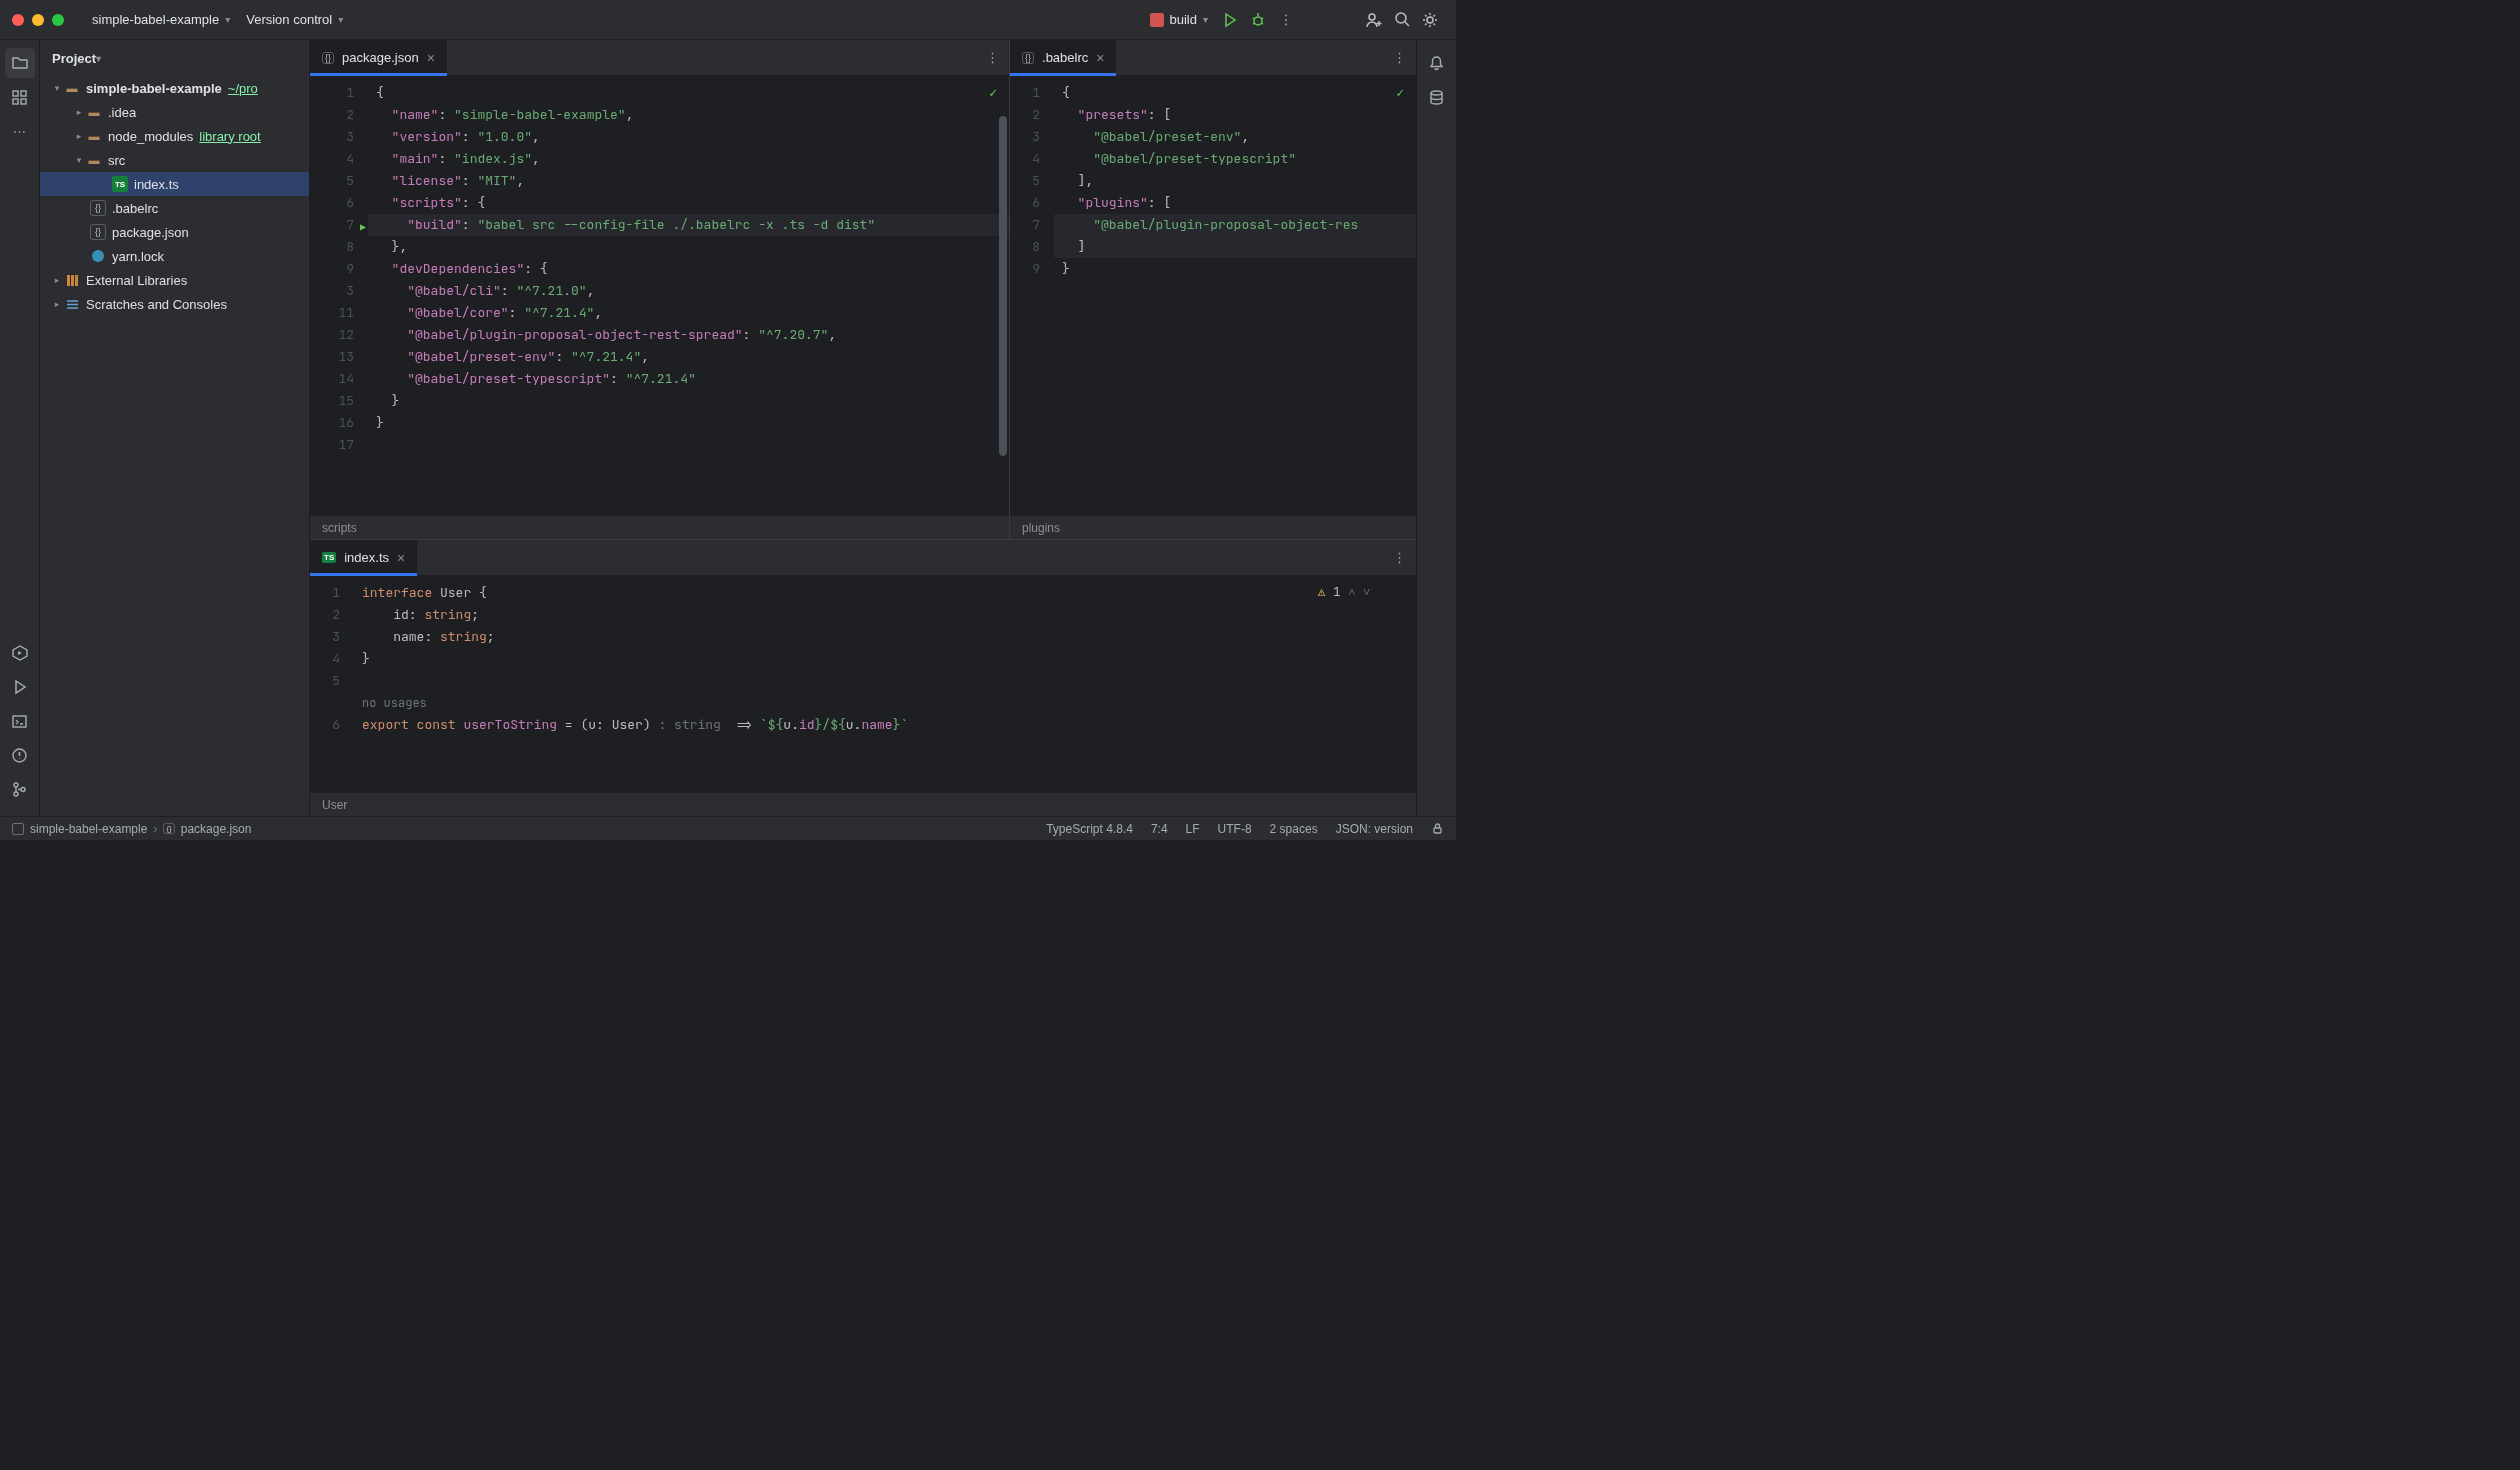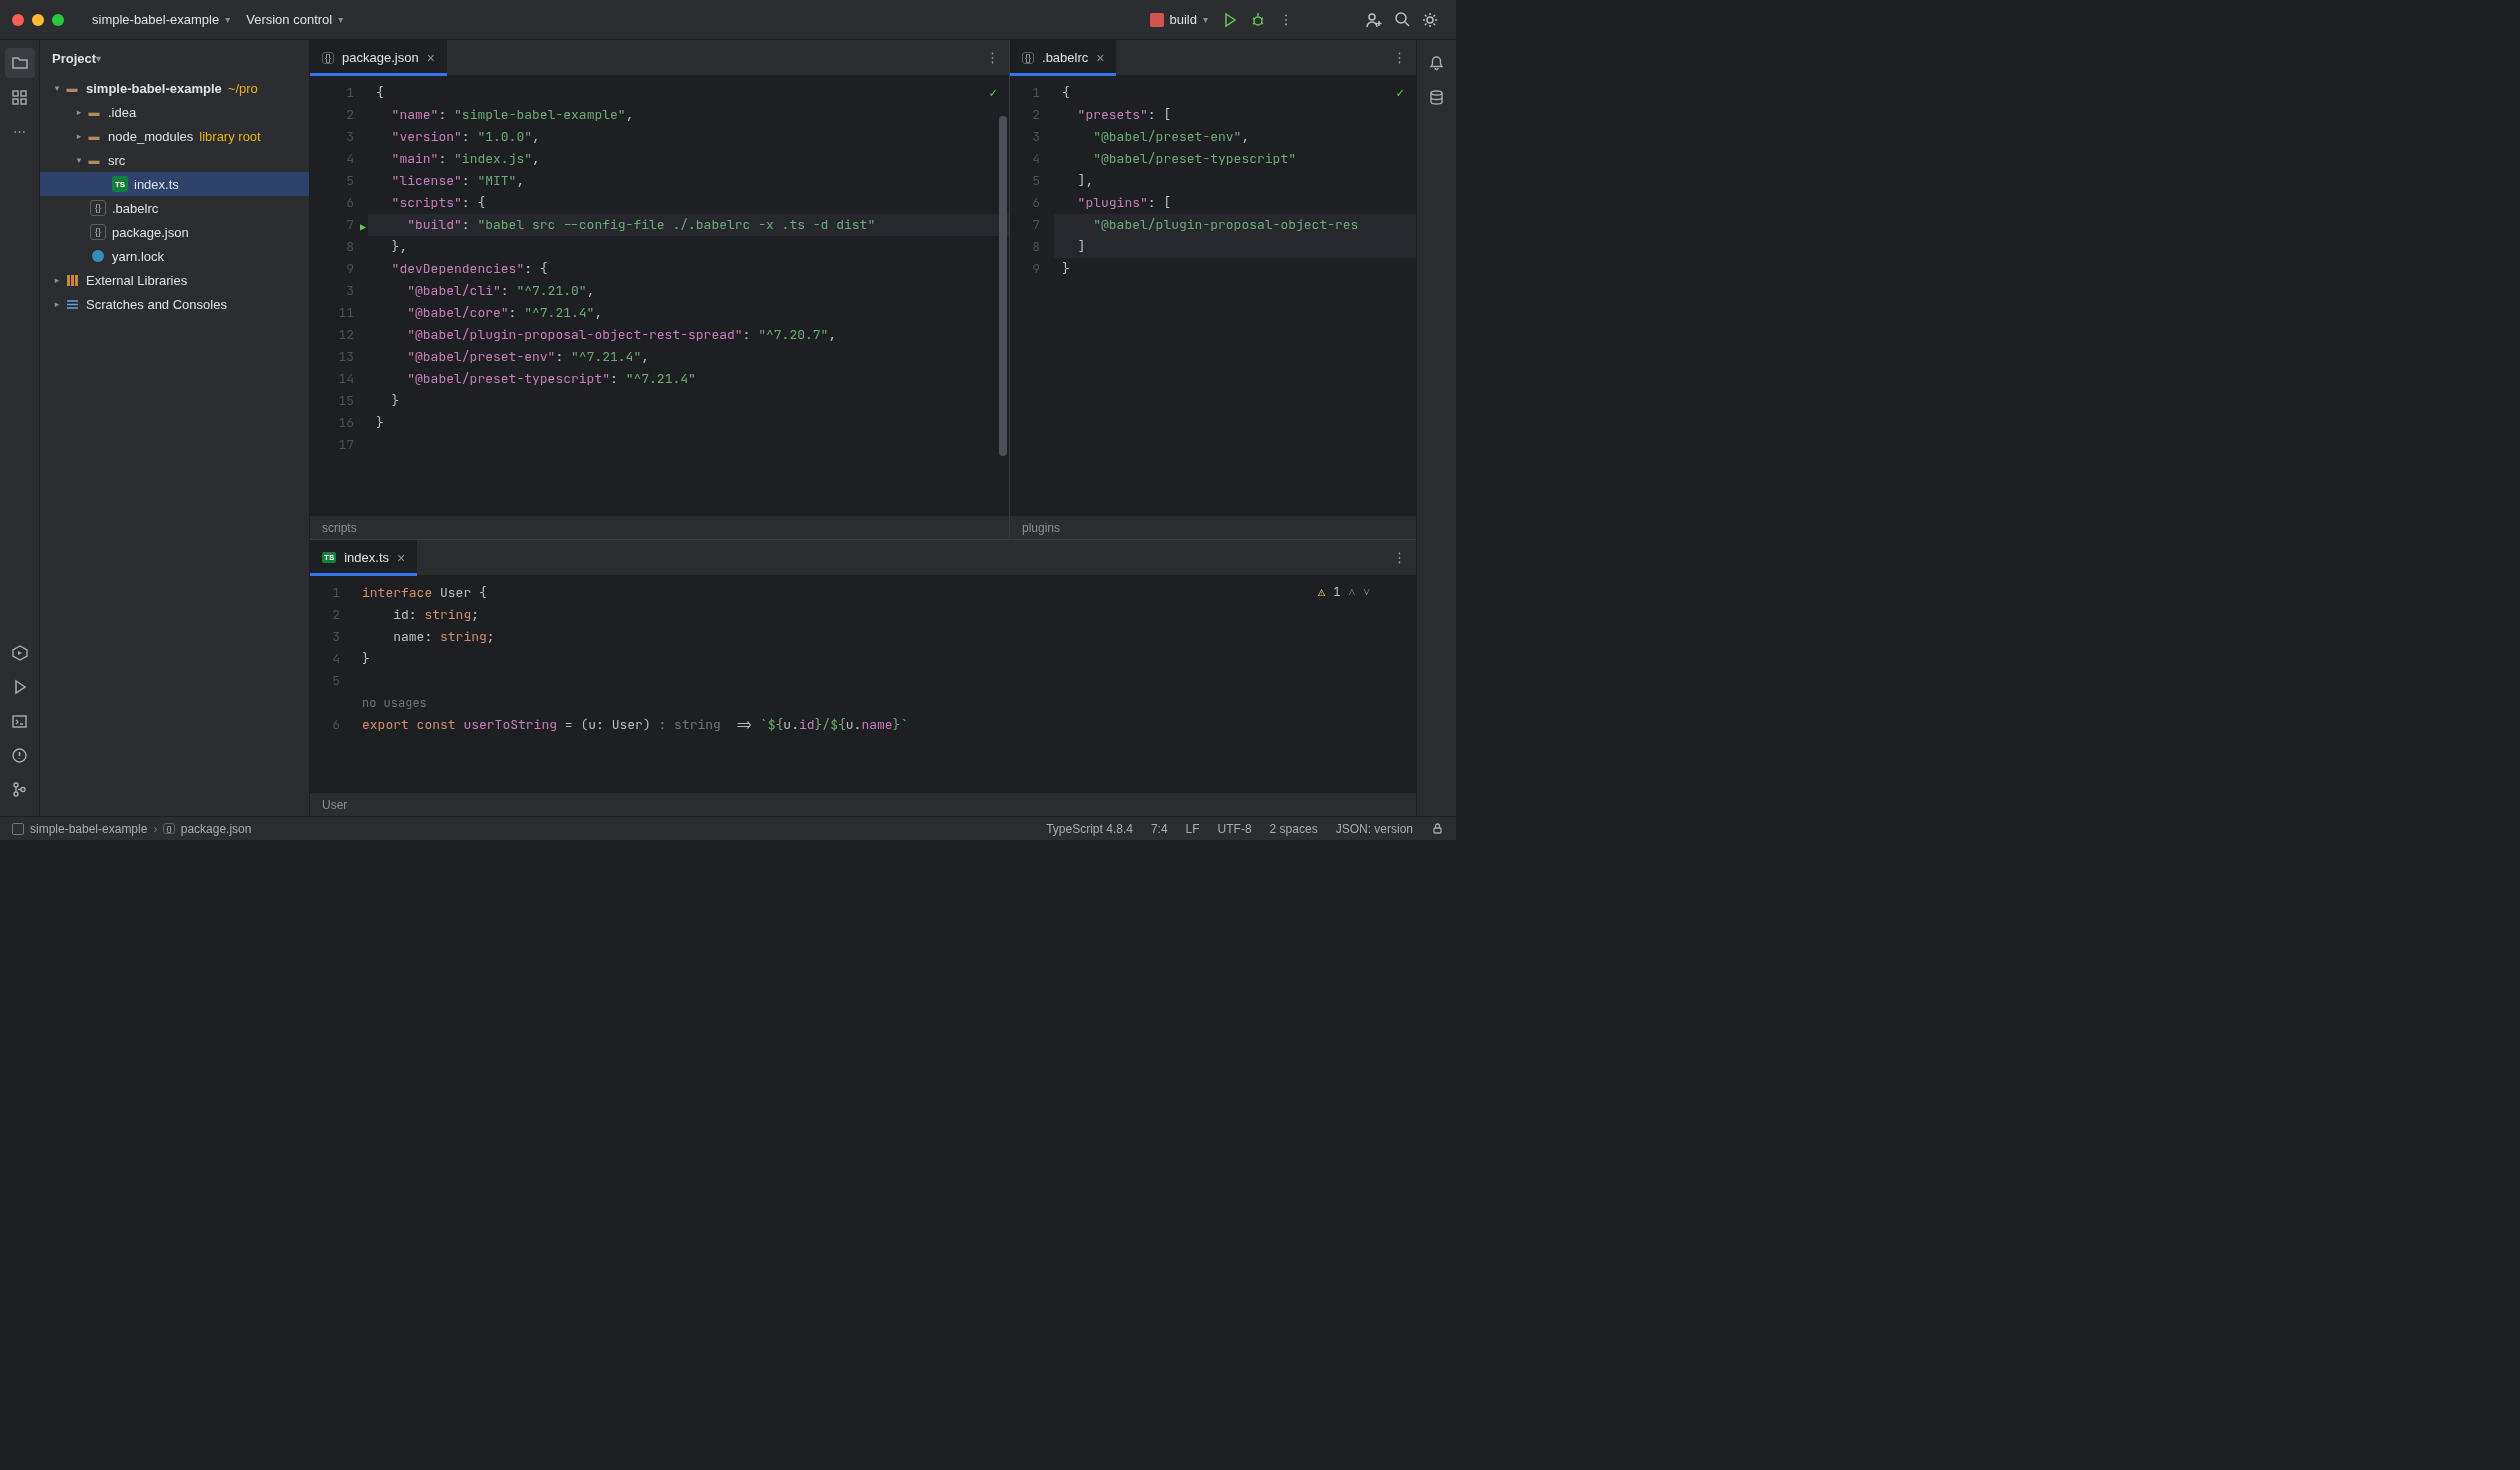--- a/index.html
+++ b/index.html
@@ -41,21 +41,21 @@
   .rail-spacer { flex: 1; }
   .right-rail { width: 40px; background: #2b2d30; display: flex; flex-direction: column; align-items: center; padding-top: 8px; gap: 4px; border-left: 1px solid #1e1f22; }
   .project-panel { width: 270px; background: #2b2d30; border-right: 1px solid #1e1f22; display: flex; flex-direction: column; }
   .panel-header { height: 36px; display: flex; align-items: center; padding: 0 12px; font-weight: 600; color: #dfe1e5; }
   .tree { flex: 1; overflow: auto; font-size: 13px; }
   .tree-row { display: flex; align-items: center; height: 24px; padding-right: 8px; white-space: nowrap; }
   .tree-row.selected { background: #2e426b; }
   .tree-arrow { width: 14px; text-align: center; color: #8c8e94; font-size: 9px; }
   .tree-icon { width: 16px; height: 16px; margin-right: 6px; display: inline-flex; align-items: center; justify-content: center; font-size: 11px; }
   .tree-label { color: #dfe1e5; }
-  .tree-hint { color: #eab308; margin-left: 6px; overflow: hidden; text-overflow: ellipsis; }
+  .tree-hint { color: #86efac; margin-left: 6px; overflow: hidden; text-overflow: ellipsis; text-decoration: underline; }
   .editors { flex: 1; display: flex; flex-direction: column; min-width: 0; }
   .editor-split-top { display: flex; height: 500px; border-bottom: 1px solid #393b40; }
   .editor-pane { display: flex; flex-direction: column; min-width: 0; }
   .editor-pane.left { flex: 1; border-right: 1px solid #393b40; }
   .editor-pane.right { width: 406px; }
   .tabs { height: 36px; background: #2b2d30; display: flex; align-items: center; border-bottom: 1px solid #1e1f22; position: relative; }
   .tab { height: 36px; display: flex; align-items: center; padding: 0 12px; gap: 8px; color: #bcbec4; position: relative; }
   .tab.active { background: #1e1f22; color: #dfe1e5; }
   .tab.active::after { content: ""; position: absolute; bottom: 0; left: 0; right: 0; height: 3px; background: #3574f0; }
   .tab-close { color: #8c8e94; font-size: 14px; }

